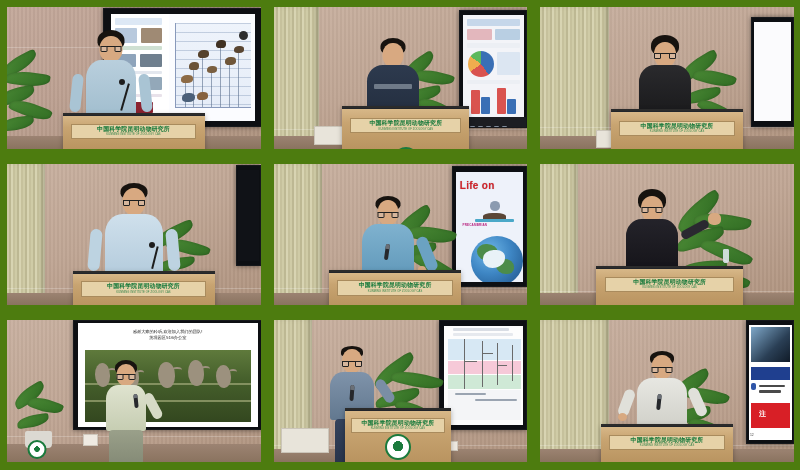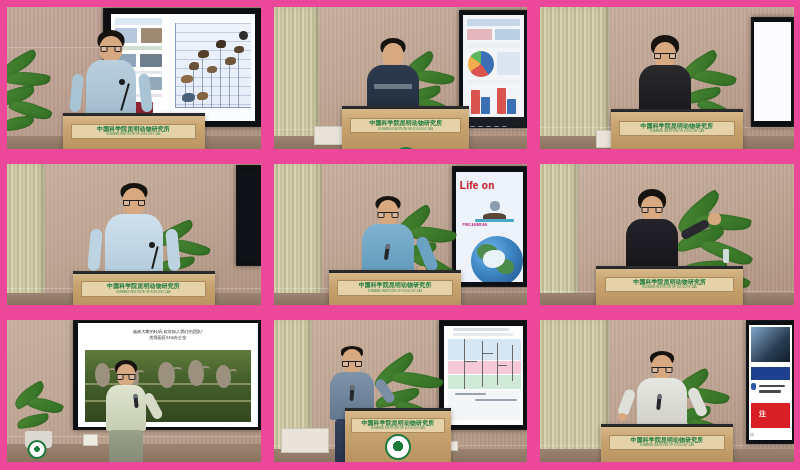--- a/index.html
+++ b/index.html
@@ -13,21 +13,21 @@
     display:grid;
     grid-template-columns:repeat(3,1fr);
     grid-template-rows:repeat(3,1fr);
     background:#ffffff;
     box-sizing:border-box;
   }
   .cell{
     position:relative;
     box-sizing:border-box;
     padding:7px 6px 8px 7px;
-    background:#ec4899;
+    background:#4d7c0f;
     overflow:hidden;
   }
   .photo{
     position:relative;
     width:100%;height:100%;
     overflow:hidden;
     background:#bda799;
   }
 
   

